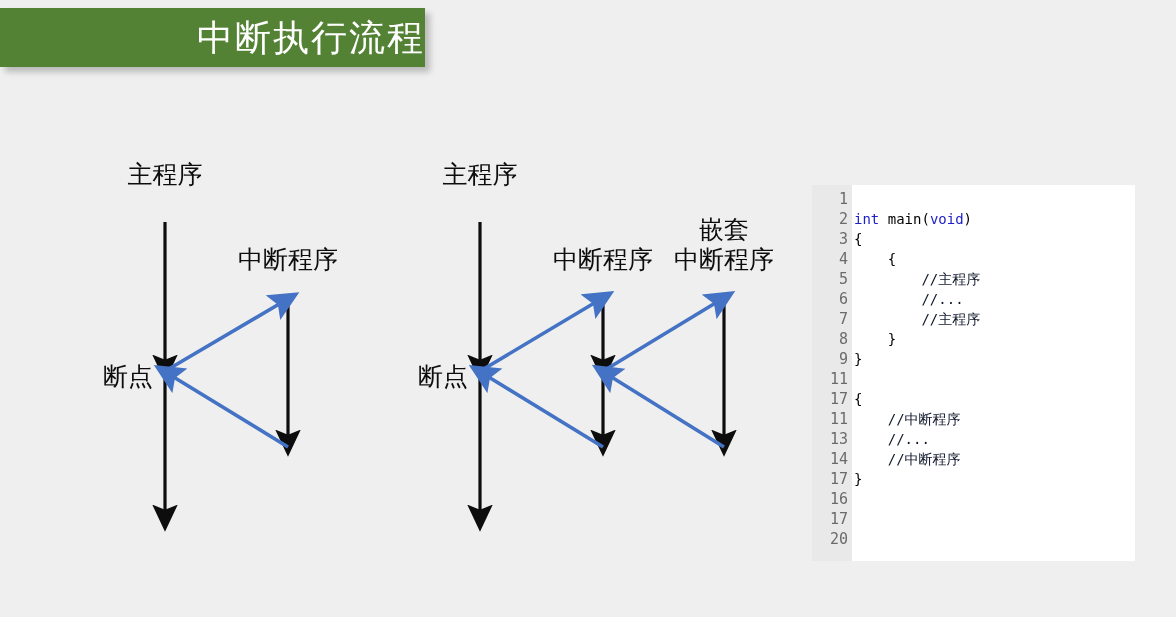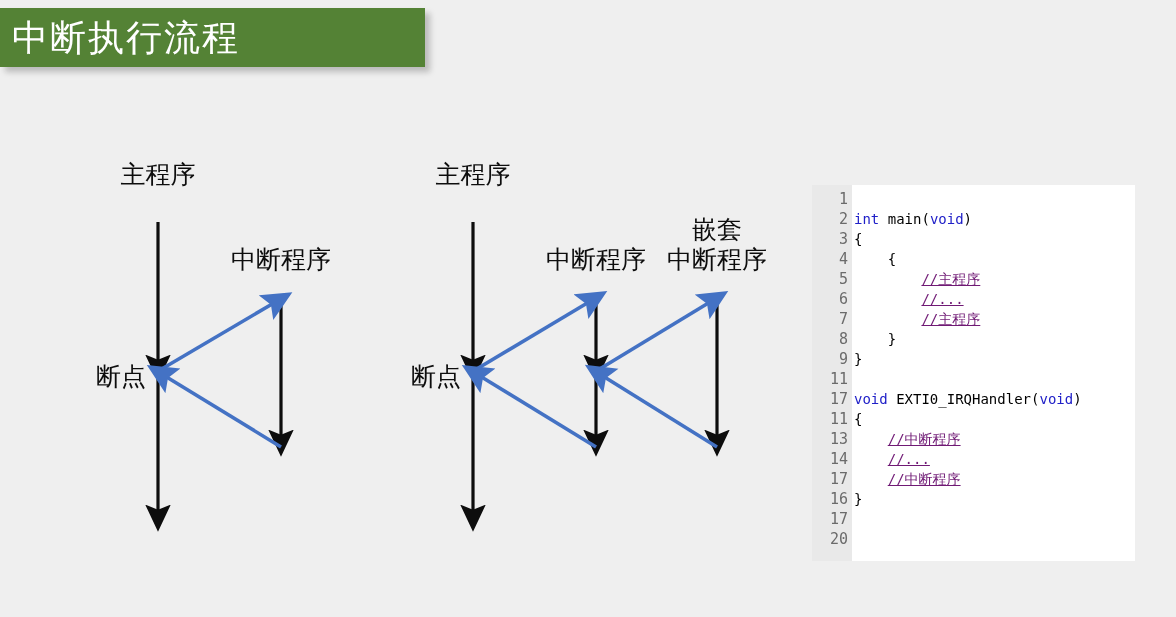--- a/index.html
+++ b/index.html
@@ -31,33 +31,33 @@
     background: #548235;
     box-shadow: 5px 5px 6px rgba(0,0,0,0.22);
     box-sizing: border-box;
   }
   #title-banner .title-text {
     position: absolute;
     left: 0;
     right: 0;
     top: 50%;
     transform: translateY(-50%);
-    text-align: left;
+    text-align: right;
     color: #ffffff;
     font-size: 36px;
     letter-spacing: 2px;
     font-family: "DejaVu Sans", "Liberation Sans", sans-serif;
     white-space: nowrap;
     padding-left: 12px;
   }
 
   
   #diagram-area {
     position: absolute;
-    left: 5px;
+    left: 12px;
     top: 0;
     width: 800px;
     height: 617px;
   }
   .diagram-svg { display: block; }
 
   .dlabel {
     font-family: "DejaVu Sans", "Liberation Sans", sans-serif;
     font-size: 25px;
     fill: #0d0d0d;
@@ -105,21 +105,21 @@
     font-size: 14px;
     line-height: 20px;
     height: 20px;
     white-space: pre;
     color: #000000;
   }
   .tok-kw  { color: #2020c8; }
   .tok-id  { color: #000000; }
   .tok-pun { color: #000000; }
   .tok-num { color: #2020c8; }
-  .tok-com { color: #701a75; text-decoration: underline; }
+  .tok-com { color: #0f172a; }
 </style>
 </head>
 <body>
 
 <div class="slide">
 
   <div id="title-banner">
     <div class="title-text">中断执行流程</div>
   </div>
 
@@ -205,21 +205,20 @@
         <span class="cl">&nbsp;</span>
         <span class="cl"><span class="tok-kw">int</span><span class="tok-id"> main</span><span class="tok-pun">(</span><span class="tok-kw">void</span><span class="tok-pun">)</span></span>
         <span class="cl"><span class="tok-pun">{</span></span>
         <span class="cl"><span class="tok-pun">    {</span></span>
         <span class="cl"><span class="tok-pun">        </span><span class="tok-com">//主程序</span></span>
         <span class="cl"><span class="tok-pun">        </span><span class="tok-com">//...</span></span>
         <span class="cl"><span class="tok-pun">        </span><span class="tok-com">//主程序</span></span>
         <span class="cl"><span class="tok-pun">    }</span></span>
         <span class="cl"><span class="tok-pun">}</span></span>
         <span class="cl">&nbsp;</span>
-        <span class="cl"><span class="tok-kw">void</span><span class="tok-id"> EXTI0_IRQHandler</span><span class="tok-pun">(</span><span class="tok-kw">void</span><span class="tok-pun">)</span></span>
         <span class="cl"><span class="tok-pun">{</span></span>
         <span class="cl"><span class="tok-pun">    </span><span class="tok-com">//中断程序</span></span>
         <span class="cl"><span class="tok-pun">    </span><span class="tok-com">//...</span></span>
         <span class="cl"><span class="tok-pun">    </span><span class="tok-com">//中断程序</span></span>
         <span class="cl"><span class="tok-pun">}</span></span>
         <span class="cl">&nbsp;</span>
       </div>
   </div>
 
 </div>

